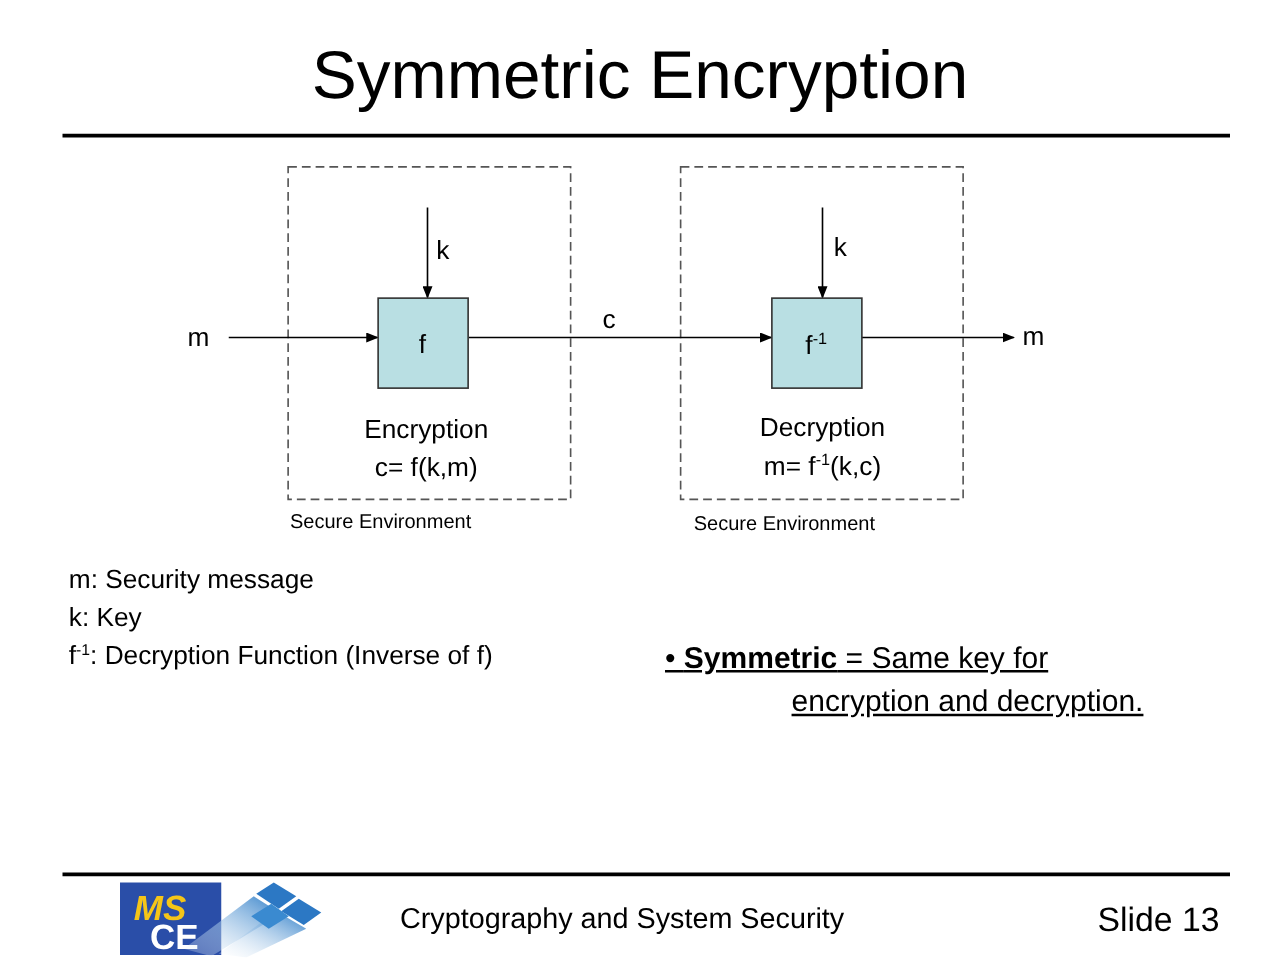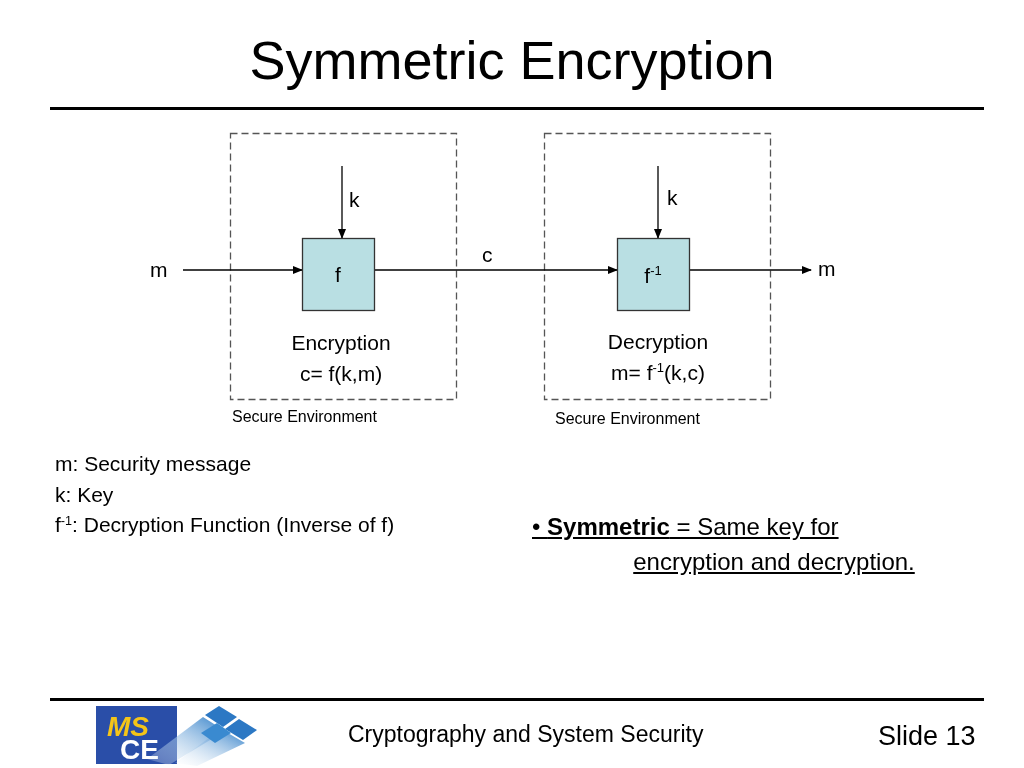--- a/index.html
+++ b/index.html
@@ -11,21 +11,21 @@
   #rule-top { top: 107px; }
   #rule-bottom { top: 698px; }
   svg#diagram { position: absolute; left: 0; top: 0; }
   .lbl { font-size: 21px; }
   .env { font-size: 16px; }
   sup { font-size: 0.6em; vertical-align: 0.55em; line-height: 0; }
   #legend { left: 55px; top: 449px; font-size: 21px; line-height: 30.5px; }
   #bullets { left: 532px; top: 510px; font-size: 24px; line-height: 34.5px; width: 470px; text-decoration: underline; }
   .bullet-line { white-space: nowrap; }
   .indent { padding-left: 14px; text-align: center; }
-  #footer-text { left: 320px; top: 721px; font-size: 23px; margin-left: 28px; }
+  #footer-text { left: 320px; top: 721px; font-size: 23px; }
   #slide-num { left: 878px; top: 721px; font-size: 27px; }
   #logo-msce { left: 52px; top: 706px; width: 81px; height: 58px; background: #2a4ea8; margin-left: 44px; }
   #logo-shape { left: 145px; top: 703px; width: 118px; height: 63px; }
 </style>
 </head>
 <body>
 
 <div id="title" class="abs">Symmetric Encryption</div>
 <div id="rule-top" class="abs rule"></div>
 

